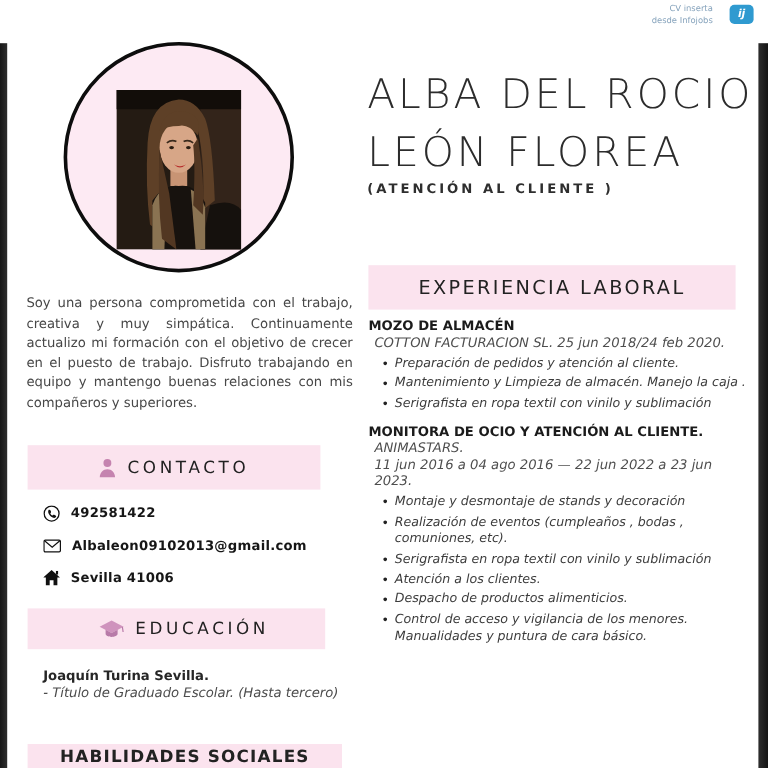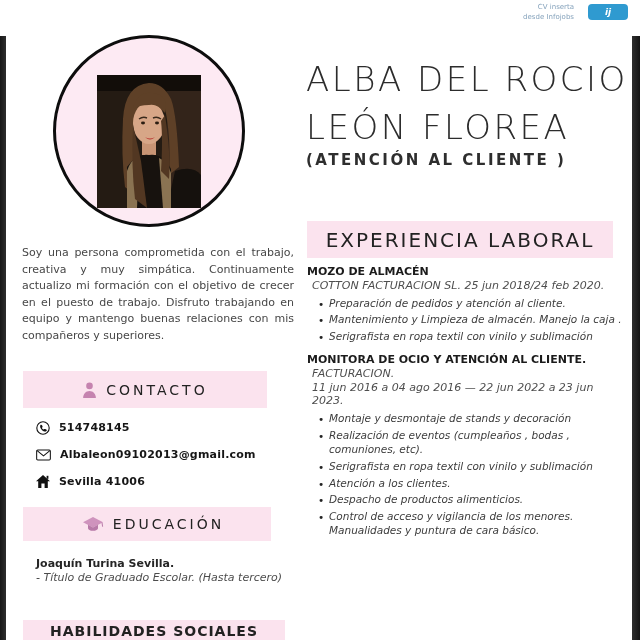--- a/index.html
+++ b/index.html
@@ -8,54 +8,54 @@
     font-family:"DejaVu Sans","Liberation Sans",sans-serif;color:#1d1d1d;
   }
   
   .edge{position:absolute;top:36px;bottom:0;background:linear-gradient(90deg,#161616,#2e2e2e);}
   .edge.left{left:0;width:6px;}
   .edge.right{right:0;width:8px;background:linear-gradient(90deg,#2e2e2e,#141414);}
 
   
   .ijmark{position:absolute;top:2px;right:12px;display:flex;align-items:center;gap:14px;}
   .ijcaption{font-size:7px;line-height:1.45;color:#86a3bc;text-align:right;}
-  .ijbadge{width:40px;height:16px;border-radius:4px;background:#2f9ad0;color:#fff;
+  .ijbadge{width:20px;height:16px;border-radius:4px;background:#2f9ad0;color:#fff;
     display:flex;align-items:center;justify-content:center;
     font-size:9px;font-style:italic;font-weight:bold;}
 
   
   .photo-frame{position:absolute;left:53px;top:35px;width:192px;height:192px;border-radius:50%;
     background:#fdeaf3;border:3px solid #0d0d0d;box-sizing:border-box;overflow:hidden;}
   .photo-frame svg{position:absolute;left:41px;top:37px;}
 
   
   .summary{position:absolute;left:22px;top:245px;width:272px;font-size:11px;line-height:1.5;
     text-align:justify;color:#474747;}
 
   .banner{position:absolute;background:#fbe3ee;display:flex;align-items:center;justify-content:center;gap:9px;}
   .banner .btitle{font-size:14px;letter-spacing:3px;color:#222;font-weight:500;}
   .banner-contact{left:23px;top:371px;width:244px;height:37px;}
   .banner-educacion{left:23px;top:507px;width:236px;height:34px;padding-left:12px;}
   .banner-skills{left:23px;top:620px;width:262px;height:34px;align-items:flex-start;}
   .banner-skills .btitle{margin-top:3px;font-weight:700;letter-spacing:1px;}
   .banner-exp{left:307px;top:221px;width:306px;height:37px;}
-  .banner-exp .btitle{letter-spacing:2px;font-size:20px;}
+  .banner-exp .btitle{letter-spacing:2px;font-size:16px;}
 
   .contact-list{position:absolute;left:36px;top:414px;width:250px;}
   .contact-row{display:flex;align-items:center;gap:9px;height:27px;}
   .contact-row .cval{font-size:11px;font-weight:600;color:#161616;letter-spacing:.2px;}
 
   .edu-block{position:absolute;left:36px;top:557px;width:252px;}
   .edu-school{font-size:11px;font-weight:700;color:#262626;}
   .edu-degree{font-size:11px;font-style:italic;color:#4c4c4c;margin-top:1px;}
 
   
   .name{position:absolute;left:306px;top:55px;width:326px;font-size:34px;line-height:48px;
     letter-spacing:2.5px;font-weight:300;color:#2c2c2c;}
-  .subtitle{position:absolute;left:306px;top:151px;font-size:15px;letter-spacing:2.5px;
+  .subtitle{position:absolute;left:306px;top:151px;font-size:11px;letter-spacing:2.5px;
     font-weight:600;color:#2e2e2e;}
 
   .jobs{position:absolute;left:307px;top:265px;width:318px;}
   .job{margin-bottom:9px;}
   .job-role{font-size:11px;font-weight:700;color:#1b1b1b;line-height:1.25;}
   .job-co{font-size:11px;font-style:italic;color:#4e4e4e;padding-left:5px;line-height:1.25;}
   .job ul{margin:4px 0 0 10px;padding:0 0 0 12px;list-style:none;}
   .job li{font-size:10.5px;font-style:italic;color:#3c3c3c;line-height:1.32;margin-bottom:3px;position:relative;}
   .job li::before{content:"•";position:absolute;left:-11px;top:1px;font-style:normal;color:#222;}
   .icon{flex:0 0 auto;display:inline-flex;}
@@ -117,21 +117,21 @@
   <span class="btitle">CONTACTO</span>
 </div>
 <div class="contact-list">
   <div class="contact-row">
     <span class="icon">
       <svg width="14" height="14" viewBox="0 0 14 14">
         <circle cx="7" cy="7" r="6.2" fill="none" stroke="#111" stroke-width="1.1"></circle>
         <path d="M4.4 4.1c.5-.6 1.3-.5 1.6.2l.5 1c.2.4.1.9-.3 1.2l-.3.2c.3.9 1 1.6 1.9 1.9l.2-.3c.3-.4.8-.5 1.2-.3l1 .5c.7.3.8 1.1.2 1.6-.5.5-1.3.6-2 .4C6.5 9.9 5 8.4 4.3 6.5c-.3-.8-.2-1.7.1-2.4z" fill="#111"></path>
       </svg>
     </span>
-    <span class="cval">514748145</span>
+    <span class="cval">492581422</span>
   </div>
   <div class="contact-row">
     <span class="icon">
       <svg width="15" height="12" viewBox="0 0 16 12">
         <rect x="0.7" y="0.7" width="14.6" height="10.6" rx="1.2" fill="none" stroke="#111" stroke-width="1.1"></rect>
         <path d="M1.2 1.4 8 7l6.8-5.6" fill="none" stroke="#111" stroke-width="1.1"></path>
       </svg>
     </span>
     <span class="cval">Albaleon09102013@gmail.com</span>
   </div>
@@ -183,21 +183,21 @@
     <div class="job-co">COTTON FACTURACION SL. 25 jun 2018/24 feb 2020.</div>
     <ul>
       <li>Preparación de pedidos y atención al cliente.</li>
       <li>Mantenimiento y Limpieza de almacén. Manejo la caja .</li>
       <li>Serigrafista en ropa textil con vinilo y sublimación</li>
     </ul>
   </div>
 
   <div class="job">
     <div class="job-role">MONITORA DE OCIO Y ATENCIÓN AL CLIENTE.</div>
-    <div class="job-co">FACTURACION.</div>
+    <div class="job-co">ANIMASTARS.</div>
     <div class="job-co">11 jun 2016 a 04 ago 2016 — 22 jun 2022 a 23 jun 2023.</div>
     <ul>
       <li>Montaje y desmontaje de stands y decoración</li>
       <li>Realización de eventos (cumpleaños , bodas , comuniones, etc).</li>
       <li>Serigrafista en ropa textil con vinilo y sublimación</li>
       <li>Atención a los clientes.</li>
       <li>Despacho de productos alimenticios.</li>
       <li>Control de acceso y vigilancia de los menores. Manualidades y puntura de cara básico.</li>
     </ul>
   </div>

